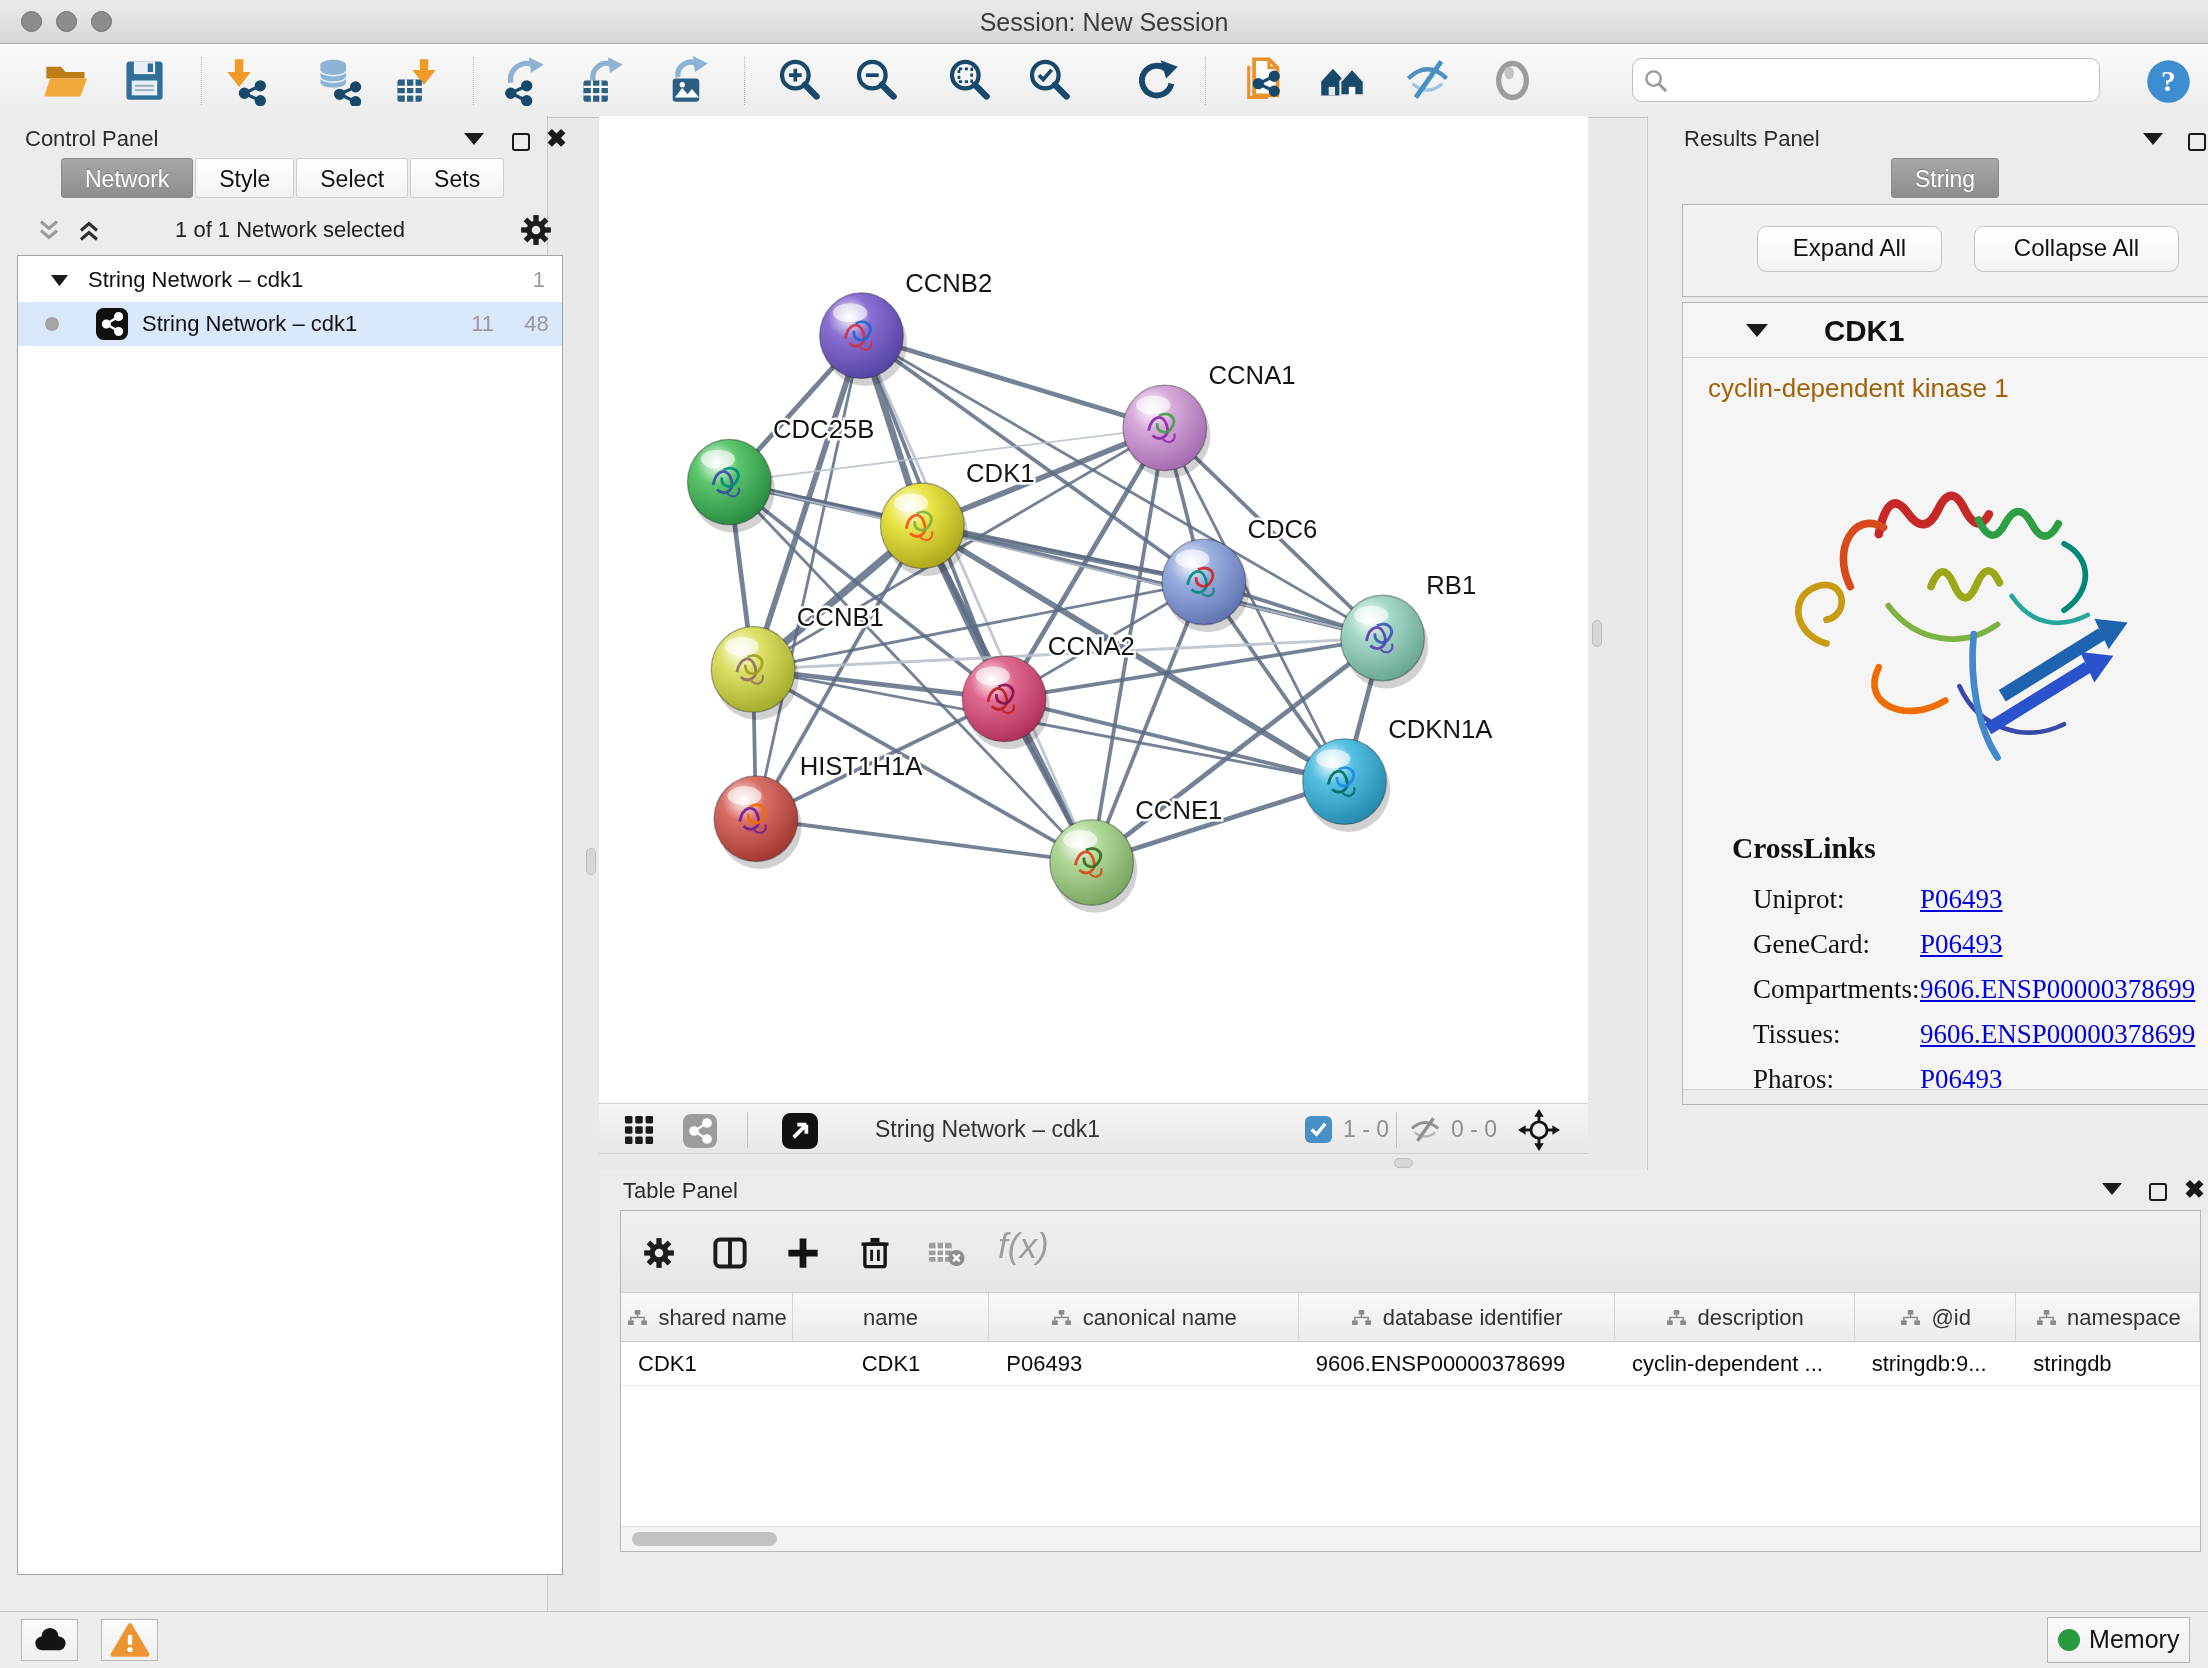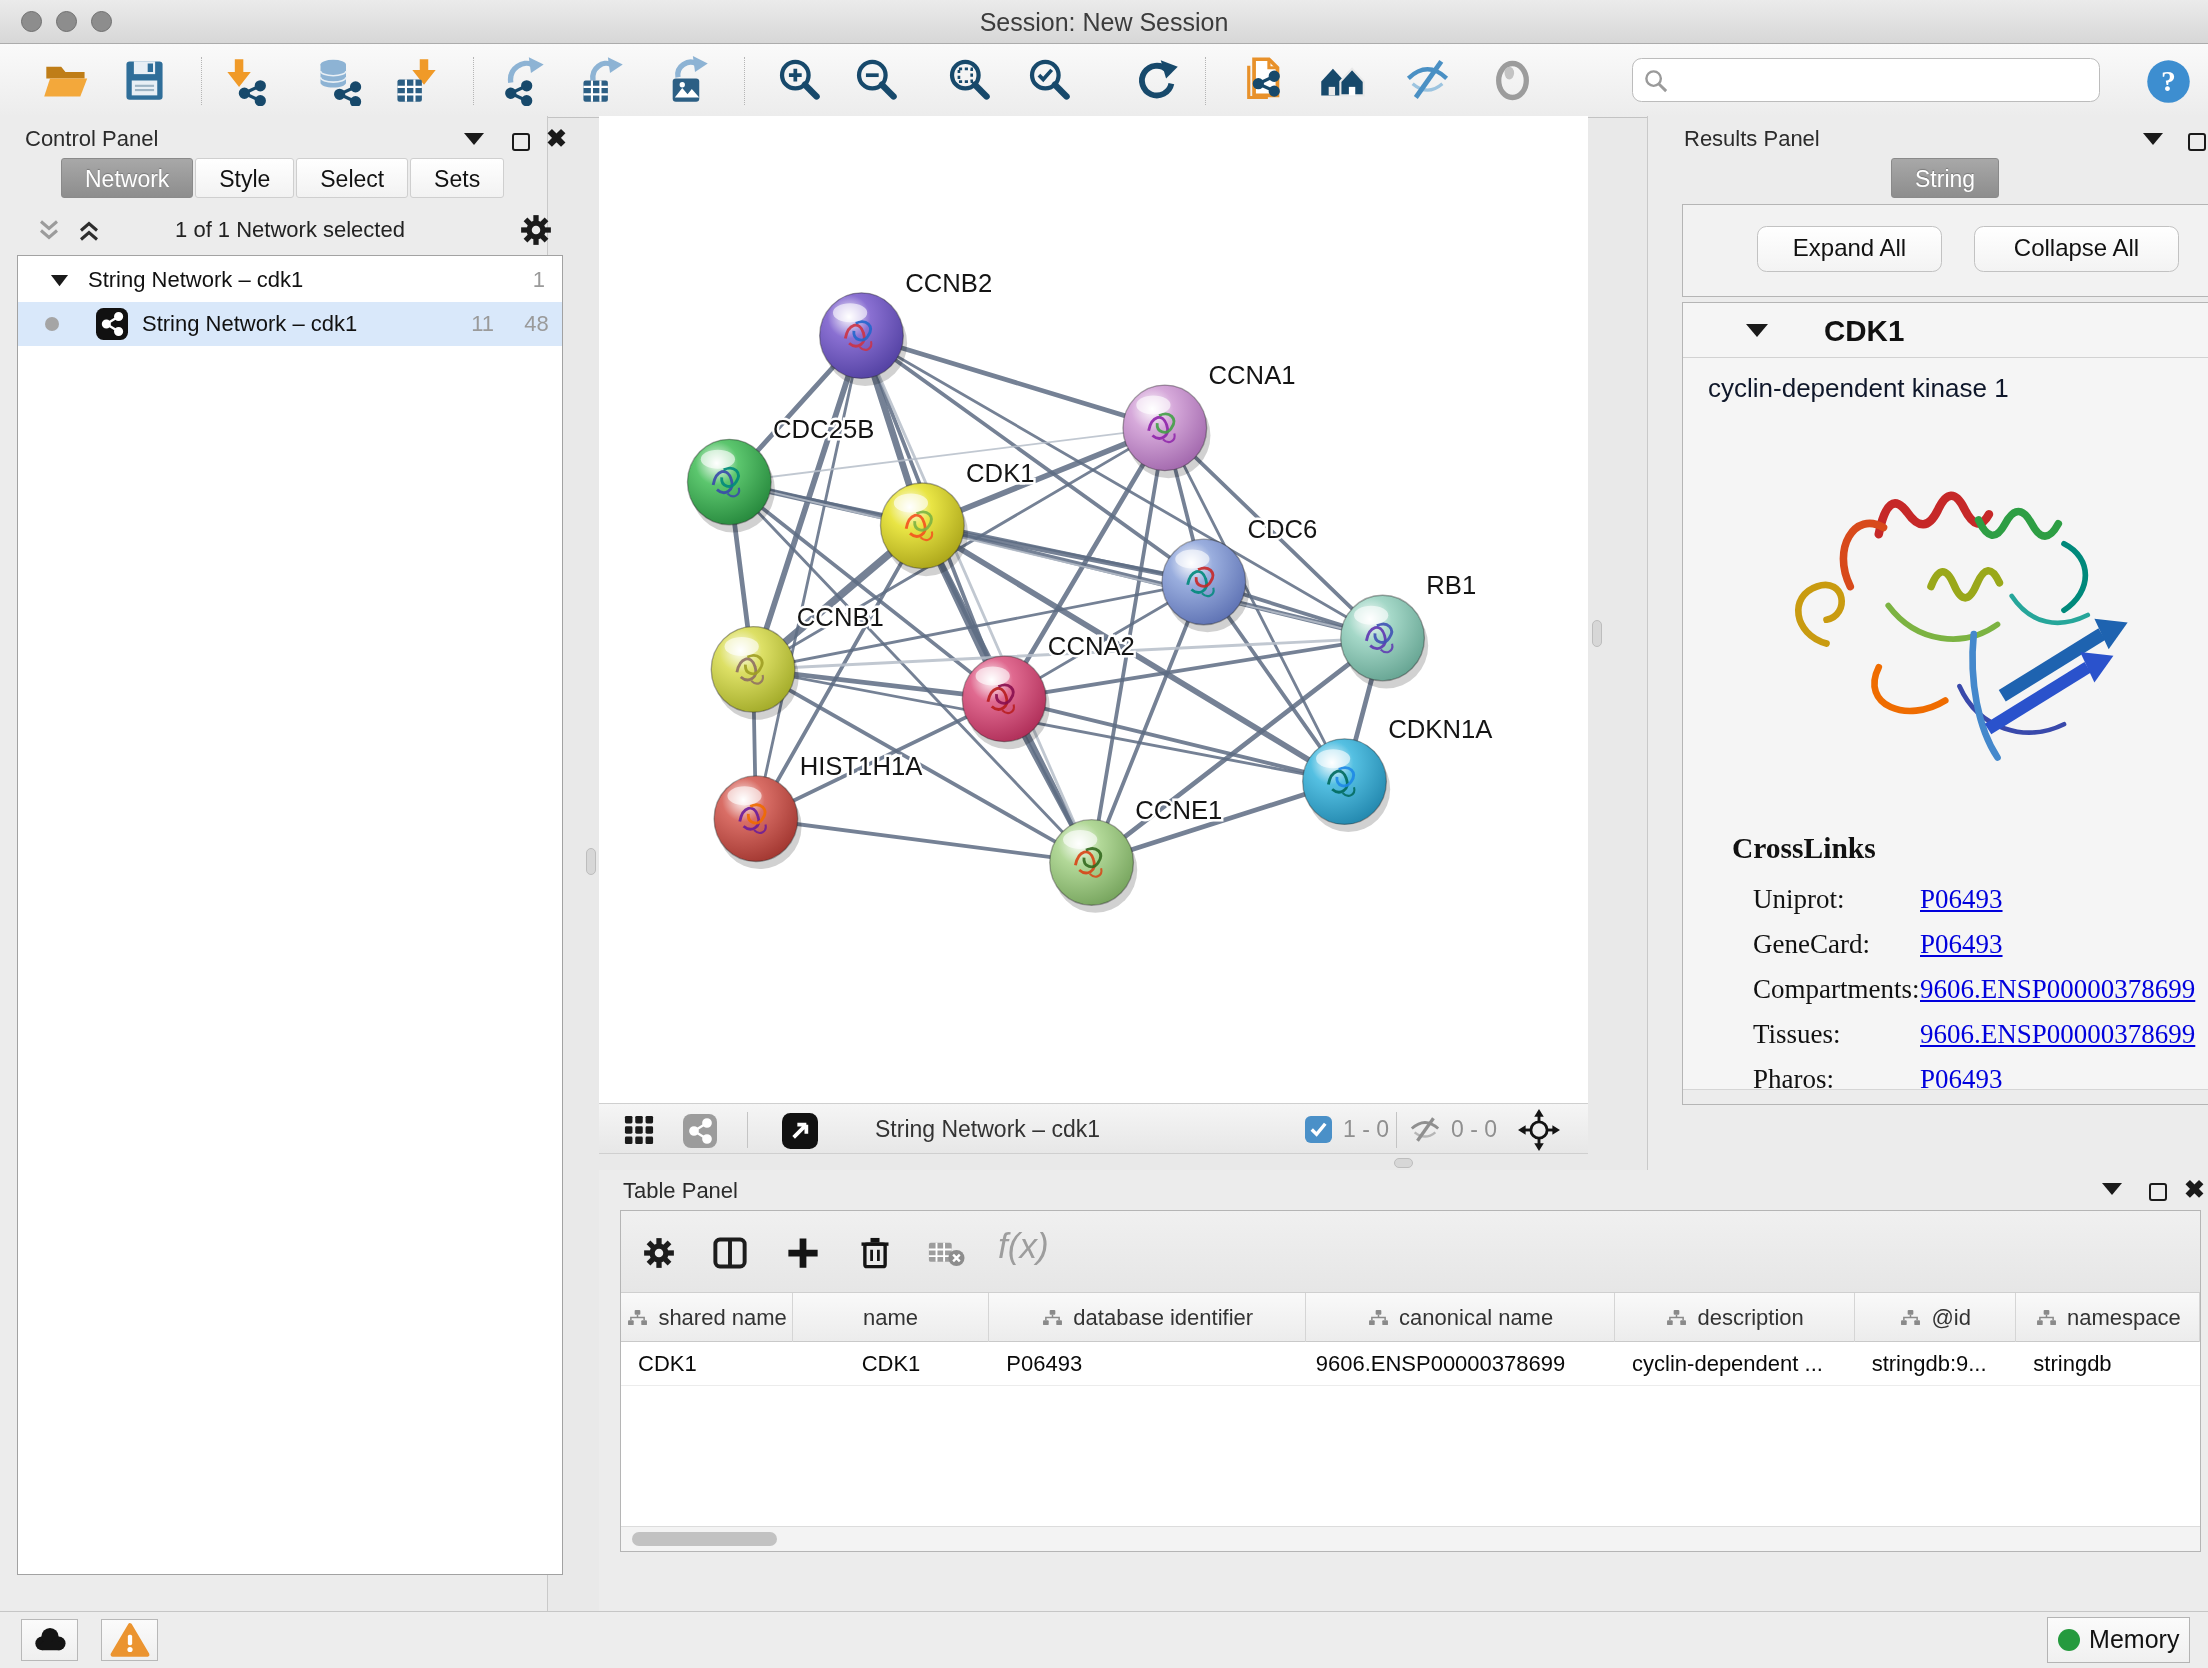--- a/index.html
+++ b/index.html
@@ -629,21 +629,21 @@
   <div class="abs rbox" style="left:34px;top:88px;width:557px;height:93px">
     <div class="abs rbtn" style="left:74px;top:21px;width:185px;line-height:42px">Expand All</div>
     <div class="abs rbtn" style="left:291px;top:21px;width:205px;line-height:42px">Collapse All</div>
   </div>
 
   <div class="abs rbox" style="left:34px;top:186px;width:557px;height:803px;background:#f5f5f5">
     <div class="abs" style="left:0;top:0;width:100%;height:55px;border-bottom:1px solid #d2d2d2">
       <span class="abs tri-down" style="left:63px;top:21px;border-left-width:11.4px;border-right-width:11.4px;border-top-width:13.3px"></span>
       <span class="abs" style="left:141px;top:11.4px;font-size:29.5px;font-weight:bold;color:#111">CDK1</span>
     </div>
-    <div class="abs" style="left:25px;top:70px;font-size:26px;color:#0f172a">cyclin-dependent kinase 1</div>
+    <div class="abs" style="left:25px;top:70px;font-size:26px;color:#a16207">cyclin-dependent kinase 1</div>
 
     <svg class="abs" style="left:53px;top:141px" width="447" height="361" viewBox="0 0 470 380">
       <path d="M150 95 Q160 45 180 72 Q198 98 212 70 Q226 40 240 68 Q254 96 266 74" stroke="#c62828" stroke-width="9" fill="none" stroke-linecap="round"></path>
       <path d="M120 150 C100 110 125 70 155 88" stroke="#d84a1b" stroke-width="8" fill="none" stroke-linecap="round"></path>
       <path d="M95 210 C60 200 55 160 85 150 C115 140 120 180 95 185" stroke="#c99b10" stroke-width="7" fill="none" stroke-linecap="round"></path>
       <path d="M255 80 q14 30 28 4 q14 -26 28 0 q14 26 28 0" stroke="#2e9e44" stroke-width="8" fill="none" stroke-linecap="round"></path>
       <path d="M205 150 q12 -30 24 -2 q12 28 24 0 q12 -28 24 -2" stroke="#9aA81a" stroke-width="8" fill="none" stroke-linecap="round"></path>
       <path d="M160 170 C190 210 240 215 275 190" stroke="#7cb342" stroke-width="6" fill="none" stroke-linecap="round"></path>
       <path d="M150 235 C130 275 180 295 220 270" stroke="#ef6c00" stroke-width="7" fill="none" stroke-linecap="round"></path>
       <path d="M345 105 C375 120 375 155 345 175" stroke="#00897b" stroke-width="6" fill="none" stroke-linecap="round"></path>
@@ -745,41 +745,41 @@
               <rect x="2" y="12" width="6" height="5" rx="1"></rect>
               <rect x="16" y="12" width="6" height="5" rx="1"></rect>
             </g>
             <path d="M12 6v3M5 12v-3h14v3" stroke="#8a8a8a" stroke-width="1.6" fill="none"></path>
           </svg>
           <span>shared name</span>
         </div>
         <div class="th-cell" style="width: 197px;">
           <span>name</span>
         </div>
+        <div class="th-cell" style="width: 310px;">
+          <svg width="23" height="18" viewBox="0 0 24 19">
+            <g fill="#8a8a8a">
+              <rect x="9" y="1" width="6" height="5" rx="1"></rect>
+              <rect x="2" y="12" width="6" height="5" rx="1"></rect>
+              <rect x="16" y="12" width="6" height="5" rx="1"></rect>
+            </g>
+            <path d="M12 6v3M5 12v-3h14v3" stroke="#8a8a8a" stroke-width="1.6" fill="none"></path>
+          </svg>
+          <span>canonical name</span>
+        </div>
         <div class="th-cell" style="width: 317px;">
           <svg width="23" height="18" viewBox="0 0 24 19">
             <g fill="#8a8a8a">
               <rect x="9" y="1" width="6" height="5" rx="1"></rect>
               <rect x="2" y="12" width="6" height="5" rx="1"></rect>
               <rect x="16" y="12" width="6" height="5" rx="1"></rect>
             </g>
             <path d="M12 6v3M5 12v-3h14v3" stroke="#8a8a8a" stroke-width="1.6" fill="none"></path>
           </svg>
           <span>database identifier</span>
-        </div>
-        <div class="th-cell" style="width: 310px;">
-          <svg width="23" height="18" viewBox="0 0 24 19">
-            <g fill="#8a8a8a">
-              <rect x="9" y="1" width="6" height="5" rx="1"></rect>
-              <rect x="2" y="12" width="6" height="5" rx="1"></rect>
-              <rect x="16" y="12" width="6" height="5" rx="1"></rect>
-            </g>
-            <path d="M12 6v3M5 12v-3h14v3" stroke="#8a8a8a" stroke-width="1.6" fill="none"></path>
-          </svg>
-          <span>canonical name</span>
         </div>
         <div class="th-cell" style="width: 240px;">
           <svg width="23" height="18" viewBox="0 0 24 19">
             <g fill="#8a8a8a">
               <rect x="9" y="1" width="6" height="5" rx="1"></rect>
               <rect x="2" y="12" width="6" height="5" rx="1"></rect>
               <rect x="16" y="12" width="6" height="5" rx="1"></rect>
             </g>
             <path d="M12 6v3M5 12v-3h14v3" stroke="#8a8a8a" stroke-width="1.6" fill="none"></path>
           </svg>

